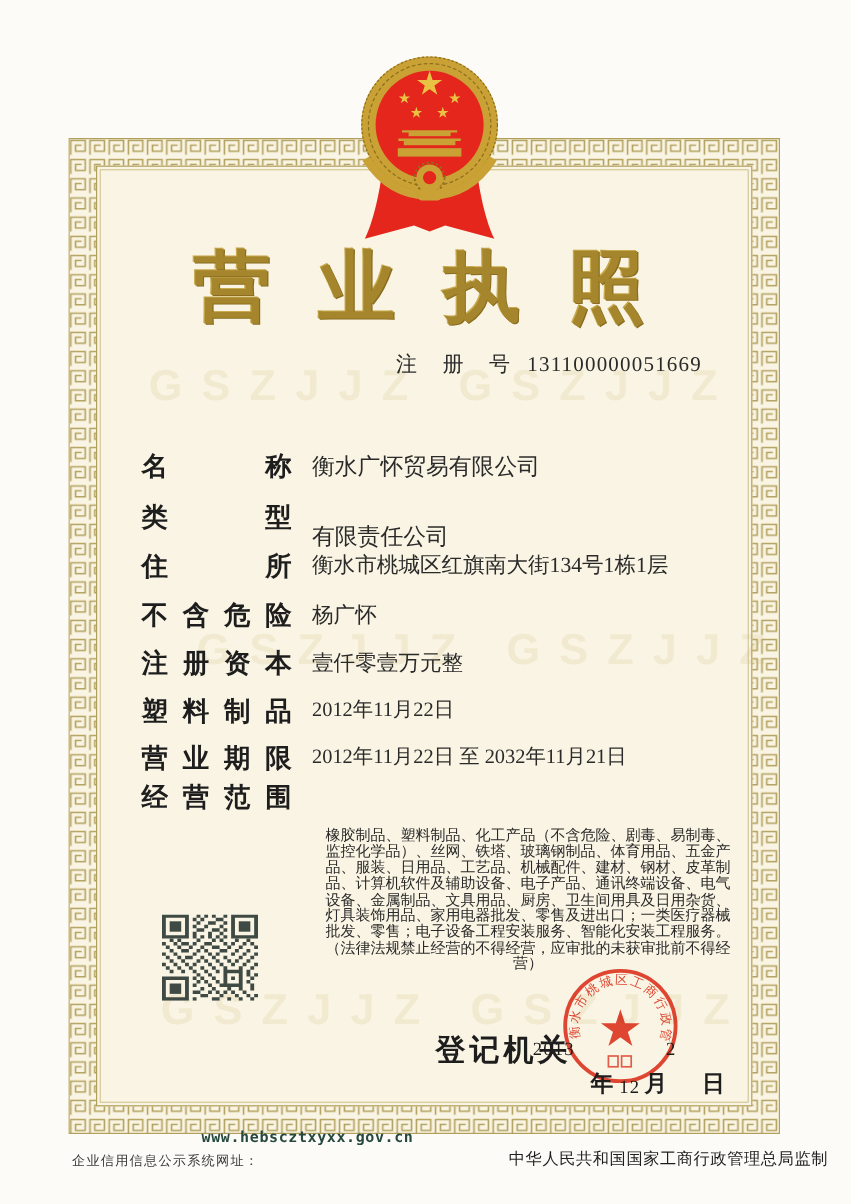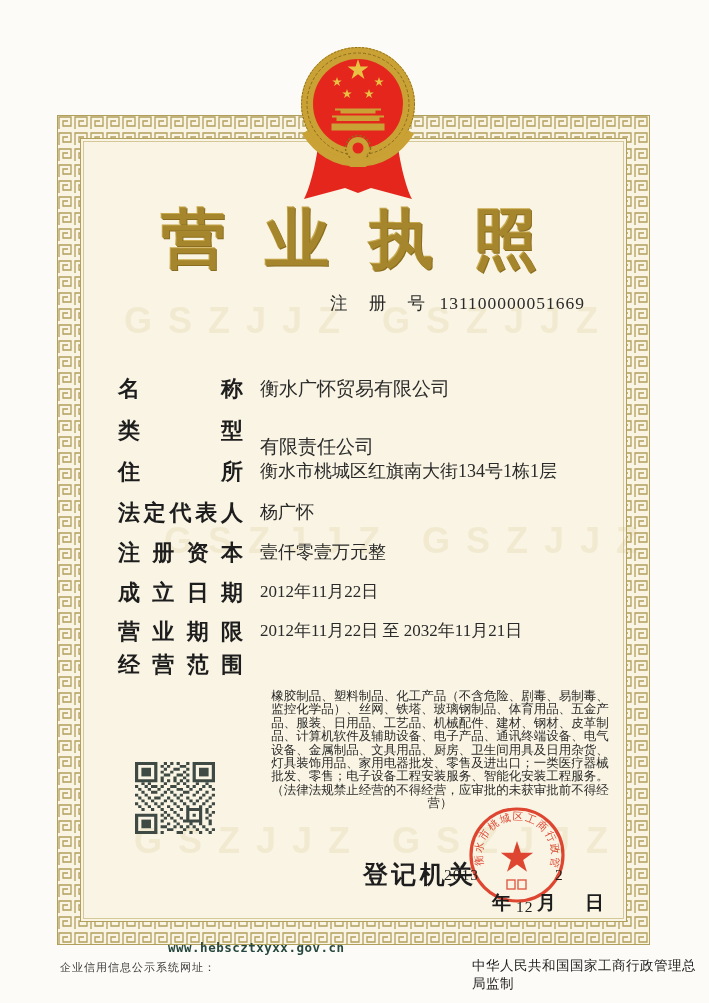--- a/index.html
+++ b/index.html
@@ -48,21 +48,21 @@
   .l-year{left:492px;top:890px;}
   .l-month{left:537px;top:890px;}
   .l-day{left:585px;top:890px;}
   .urlstamp{position:absolute;left:168px;top:940px;z-index:6;
             font-family:"DejaVu Sans Mono","Liberation Mono",monospace;
             font-size:12.5px;font-weight:bold;color:#26483f;letter-spacing:0.5px;}
   .foot-left{position:absolute;left:60px;top:960px;z-index:2;font-size:11px;
              color:#3a3a3a;letter-spacing:1px;
              font-family:"Liberation Sans","DejaVu Sans",sans-serif;}
   .foot-right{position:absolute;left:424px;top:957px;z-index:2;font-size:13.5px;
-              color:#1e1e1e;letter-spacing:0.5px;margin-left:48px;}
+              color:#1e1e1e;letter-spacing:0.5px;}
 </style>
 </head>
 <body>
 
 <div class="paper"></div>
 
 <svg class="frame-svg" width="593" height="830">
   <defs>
     <pattern id="mk" width="16" height="16" patternUnits="userSpaceOnUse">
       <path d="M2,14 V2 H14 V11 H6 V6 h5" fill="none" stroke="#b1a05c" stroke-width="1.3"></path>
@@ -121,29 +121,29 @@
 </div>
 <div class="row" style="top:416px;">
   <span class="flabel">类型</span>
   <span class="fvalue v-type">有限责任公司</span>
 </div>
 <div class="row" style="top:457px;">
   <span class="flabel">住所</span>
   <span class="fvalue v-addr">衡水市桃城区红旗南大街134号1栋1层</span>
 </div>
 <div class="row" style="top:498px;">
-  <span class="flabel">法定代表人</span>
+  <span class="flabel">不含危险</span>
   <span class="fvalue v-rep">杨广怀</span>
 </div>
 <div class="row" style="top:538px;">
   <span class="flabel">注册资本</span>
   <span class="fvalue v-cap">壹仟零壹万元整</span>
 </div>
 <div class="row" style="top:578px;">
-  <span class="flabel">成立日期</span>
+  <span class="flabel">塑料制品</span>
   <span class="fvalue v-date">2012年11月22日</span>
 </div>
 <div class="row" style="top:617px;">
   <span class="flabel">营业期限</span>
   <span class="fvalue v-term">2012年11月22日 至 2032年11月21日</span>
 </div>
 <div class="row" style="top:650px;">
   <span class="flabel">经营范围</span>
   <span class="fvalue v-scope">橡胶制品、塑料制品、化工产品（不含危险、剧毒、易制毒、
 监控化学品）、丝网、铁塔、玻璃钢制品、体育用品、五金产

